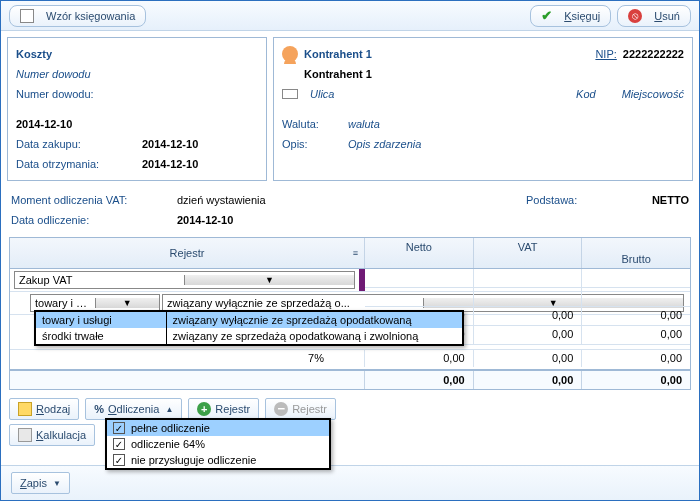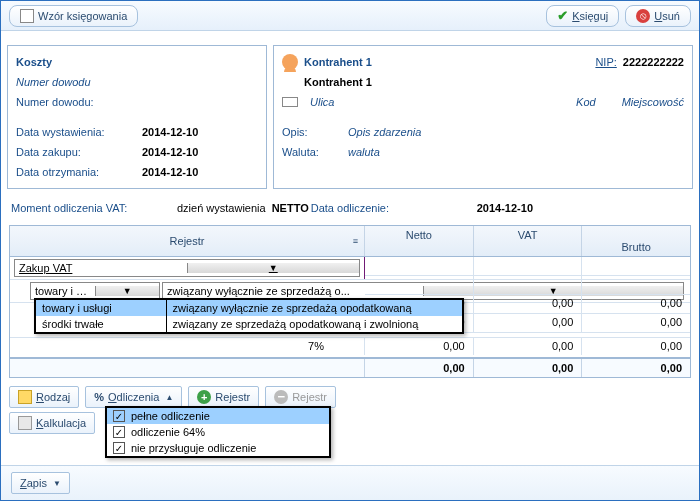--- a/index.html
+++ b/index.html
@@ -6,48 +6,48 @@
   body { font-family: Tahoma, Arial, sans-serif; font-size: 11px; background: #d4e4f7; width: 700px; height: 501px; overflow: hidden; }
   .window { width: 700px; height: 501px; background: #fff; border: 1px solid #2b6fbf; display: flex; flex-direction: column; }
   .titlebar { height: 28px; background: linear-gradient(#eaf3fc, #d6e8fb); display: flex; align-items: center; padding: 0 4px; border-bottom: 1px solid #a8c4e0; }
   .titlebar .app-icon { width: 16px; height: 16px; background: #ffb347; border: 1px solid #c78a30; margin-right: 6px; position: relative; }
   .titlebar .app-icon::after { content:""; position:absolute; top:2px; right:-3px; width:6px; height:6px; background:#3da0ff; border-radius:1px; }
   .titlebar .title { flex: 1; color: #2b4b6f; font-size: 12px; }
   .win-btns { display: flex; gap: 2px; }
   .win-btn { width: 30px; height: 18px; border: 1px solid #6b8db5; background: linear-gradient(#f5faff,#d7e8f8); border-radius: 2px; display: flex; align-items: center; justify-content: center; font-size: 10px; color:#3a5a7a; }
   .win-btn.close { background: linear-gradient(#f08080,#d9403e); color: #fff; border-color:#b33; font-weight:bold; }
   .toolbar { height: 30px; background: linear-gradient(#f7fbff,#e6f0fb); border-bottom: 1px solid #c0d4e8; display: flex; align-items: center; padding: 0 8px; gap: 6px; }
-  .tb-btn { height: 22px; padding: 0 10px; background: linear-gradient(#fff,#eaf2fb); border: 1px solid #a7c2de; border-radius: 8px; display: flex; align-items: center; gap: 4px; color: #2b4b6f; cursor: pointer; }
+  .tb-btn { height: 22px; padding: 0 10px; background: linear-gradient(#fff,#eaf2fb); border: 1px solid #a7c2de; border-radius: 8px; display: flex; align-items: center; gap: 12px; color: #2b4b6f; cursor: pointer; }
   .tb-spacer { flex: 1; }
   .ic { width: 14px; height: 14px; display: inline-block; }
   .ic-doc { background: #fff; border:1px solid #888; }
   .ic-check { color:#2a9d2a; font-weight:bold; font-size:13px; }
   .ic-del { color:#fff; background:#d9403e; border-radius:50%; width:14px; height:14px; text-align:center; line-height:13px; font-size:10px; }
-  .pane { display: flex; gap: 6px; padding: 6px; margin-top: 8px; }
+  .pane { display: flex; gap: 6px; padding: 6px; }
   .panel { flex: 1; border: 1px solid #9fb9d6; background: #fff; padding: 6px 8px; }
   .row { display: flex; align-items: center; min-height: 20px; gap: 6px; }
   .klabel { color: #1a4e8a; width: 120px; }
   .kvalb { font-weight: bold; }
   .link { color: #1a4e8a; font-style: italic; }
   .nip-lbl { color:#1a4e8a; margin-left:auto;text-decoration:underline; }
   .person-ic { width:16px; height:16px; background:#f5a35c; border-radius:50%; position:relative; }
   .person-ic::after { content:""; position:absolute; bottom:-2px; left:2px; width:12px; height:6px; background:#f5a35c; border-radius:6px 6px 0 0; }
   .env-ic { width:16px; height:10px; background:#fff; border:1px solid #888; position:relative; }
-  .mid { padding: 4px 10px; display:flex; gap:2px; }
+  .mid { padding: 4px 10px; display:flex; flex-direction:column; gap:2px; }
   .mid .row { min-height:18px; }
   .mid .row > span:first-child { width:160px; }
   .grid-wrap { margin: 4px 8px; border:1px solid #9fb9d6; position:relative; background:#fff; }
   .grid-head { display:flex; background:linear-gradient(#f3f7fc,#e3edf8); border-bottom:1px solid #9fb9d6; }
   .gh { border-right:1px solid #c4d4e6; padding:3px 6px; text-align:center; color:#2b4b6f; font-size:11px; }
   .gh.rej { flex:0 0 355px; display:flex; align-items:center; justify-content:center; position:relative; }
   .gh.rej .dd { position:absolute; right:6px; }
   .gh.net { flex:1; } .gh.vat { flex:1; } .gh.br { flex:1; border-right:none;margin-top:12px; }
   .grid-body { position:relative; min-height:100px; overflow:visible; }
   .sel-row { display:flex; border-bottom:1px solid #d6e2ef; }
-  .sel-cell { flex:0 0 355px; border-right:1px solid #701a75; padding:2px 4px;text-decoration:underline; }
+  .sel-cell { flex:0 0 355px; border-right:6px solid #701a75; padding:2px 4px; }
   .combo { display:flex; align-items:center; background:#fff; border:1px solid #888; height:18px; }
   .combo span { flex:1; padding:0 4px; overflow:hidden; white-space:nowrap; text-overflow:ellipsis; font-size:11px; }
   .combo .arr { width:15px; text-align:center; border-left:1px solid #888; background:linear-gradient(#f0f0f0,#d8d8d8); font-size:9px; }
   .sub-combos { display:flex; gap:0; padding:2px 4px 2px 20px; border-bottom:1px solid #d6e2ef; }
   .sub-combos .combo { flex:1; margin-right:2px; }
   .popup1 { position:absolute; top:41px; left:24px; width:430px; background:#fff; border:2px solid #000; z-index:5; box-shadow:2px 2px 4px rgba(0,0,0,0.3); }
   .popup1 table { width:100%; border-collapse:collapse; }
   .popup1 td { padding:2px 6px; font-size:11px; border-right:1px solid #000; }
   .popup1 td:last-child { border-right:none; }
   .popup1 tr.hl td { background:#9dd0ff; }
@@ -109,21 +109,20 @@
           <span class="klabel kvalb" style="font-weight:bold">Koszty</span>
         </div>
       <div class="row">
           <span class="link">Numer dowodu</span>
         </div>
       <div class="row">
           <span class="klabel">Numer dowodu:</span>
         </div>
       <div style="height:10px"></div>
       <div class="row">
-          <span class="klabel">Data wystawienia:</span>
           <span class="kvalb">2014-12-10</span>
         </div>
       <div class="row">
           <span class="klabel">Data zakupu:</span>
           <span class="kvalb">2014-12-10</span>
         </div>
       <div class="row">
           <span class="klabel">Data otrzymania:</span>
           <span class="kvalb">2014-12-10</span>
         </div>
@@ -139,34 +138,35 @@
           <span class="kvalb">Kontrahent 1</span>
         </div>
       <div class="row" style="padding-left:0">
         <span class="env-ic"></span>
         <span class="link" style="margin-left:6px">Ulica</span>
         <span class="link" style="margin-left:auto">Kod</span>
         <span class="link" style="margin-left:20px">Miejscowość</span>
       </div>
       <div style="height:10px"></div>
       <div class="row">
+          <span class="klabel" style="width:60px">Waluta:</span>
+          <span class="link">waluta</span>
+        </div>
+      <div class="row">
           <span class="klabel" style="width:60px">Opis:</span>
           <span class="link">Opis zdarzenia</span>
-        </div>
-      <div class="row">
-          <span class="klabel" style="width:60px">Waluta:</span>
-          <span class="link">waluta</span>
         </div>
     </div>
   </div>
 
   <div class="mid">
     <div class="row">
       <span class="klabel">Moment odliczenia VAT:</span>
       <span>dzień wystawienia</span>
+      <span style="margin-left:auto" class="klabel">Podstawa:</span>
       <span class="kvalb">NETTO</span>
     </div>
     <div class="row">
       <span class="klabel">Data odliczenie:</span>
       <span class="kvalb">2014-12-10</span>
     </div>
   </div>
 
   <div class="grid-wrap">
     <div class="grid-head">

